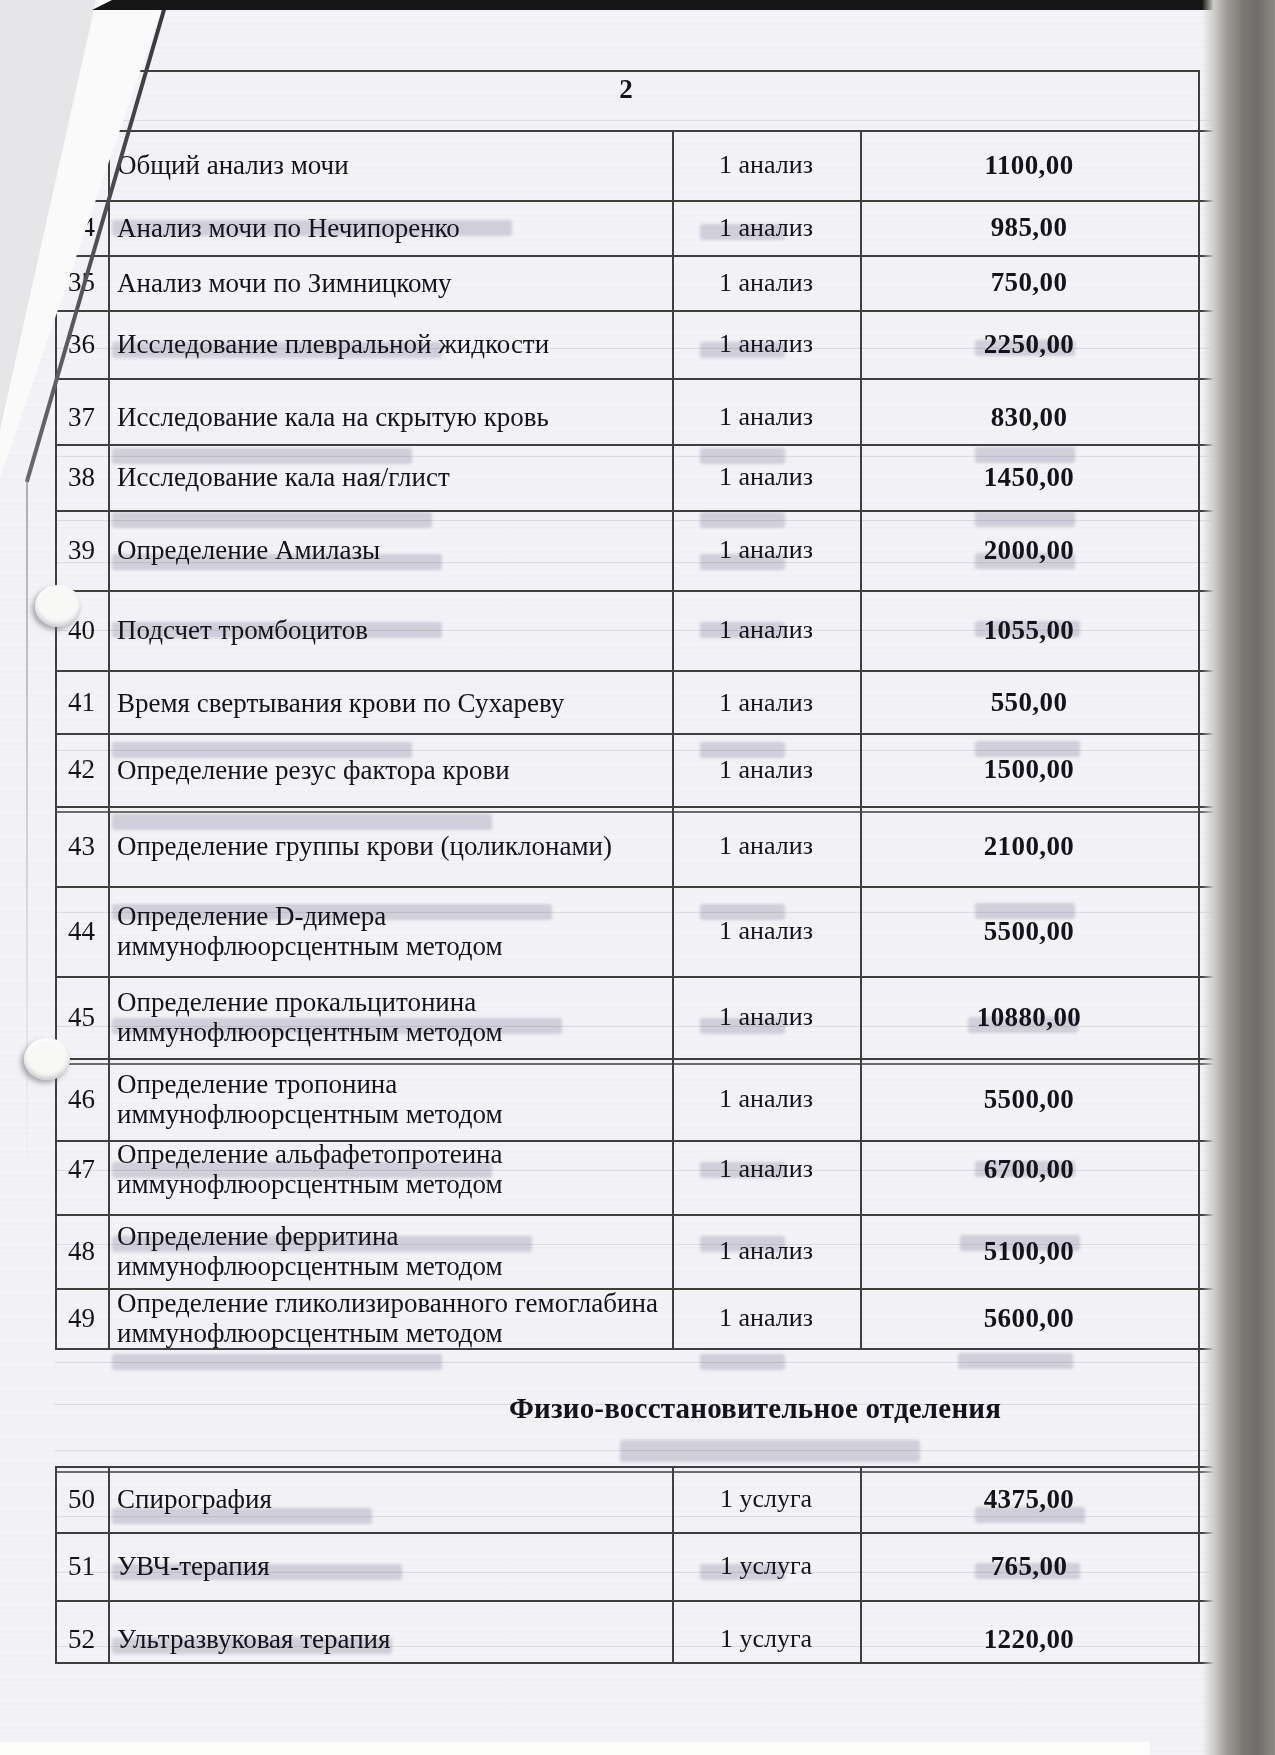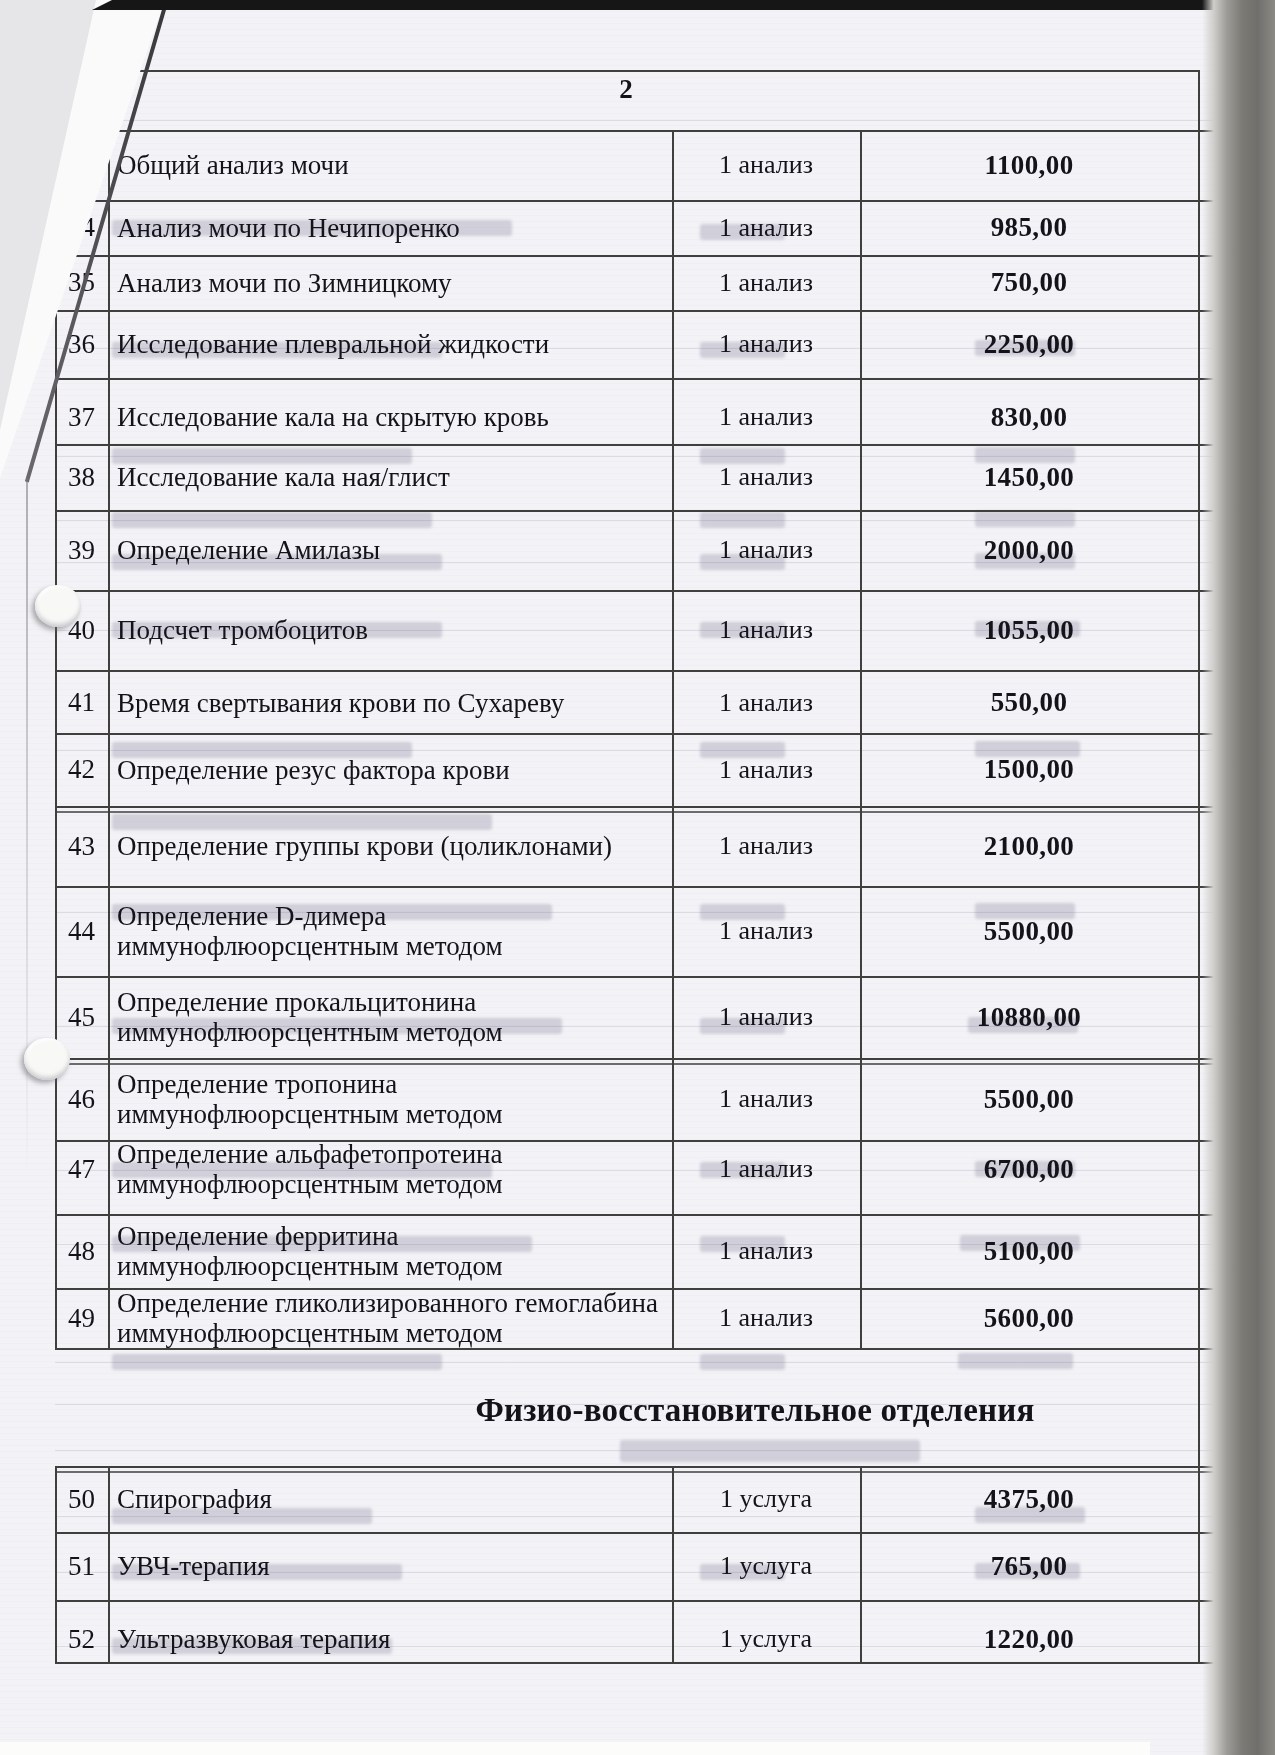--- a/index.html
+++ b/index.html
@@ -30,21 +30,21 @@
   
   .hl{position:absolute;height:2px;background:#403f3d;}
   .vl{position:absolute;width:2px;background:#403f3d;}
   .bleed{position:absolute;left:55px;width:1178px;height:1px;background:rgba(100,98,130,.16);}
   .ghost{position:absolute;height:16px;border-radius:3px;background:rgba(128,126,152,.30);filter:blur(1.6px);}
 
   
   .page-num{position:absolute;left:106px;top:74px;width:1040px;text-align:center;
     font-size:27px;font-weight:700;color:#15131a;}
   .section-hdr{position:absolute;left:312px;top:1392px;width:886px;text-align:center;
-    font-size:33px;font-weight:700;color:#15131a;letter-spacing:.2px;}
+    font-size:29px;font-weight:700;color:#15131a;letter-spacing:.2px;}
 
   .row{position:absolute;left:55px;width:1143px;display:flex;color:#15131a;}
   .cell{display:flex;align-items:center;box-sizing:border-box;}
   .cell.num{width:53px;justify-content:center;font-size:27px;}
   .cell.name{width:564px;padding:2px 6px 2px 9px;font-size:27px;line-height:30px;}
   .cell.unit{width:188px;justify-content:center;font-size:26px;}
   .cell.price{width:338px;justify-content:center;font-size:27px;font-weight:700;letter-spacing:.4px;}
 
   
   .punch{position:absolute;width:46px;height:42px;border-radius:50%;background:#f8f8f7;

